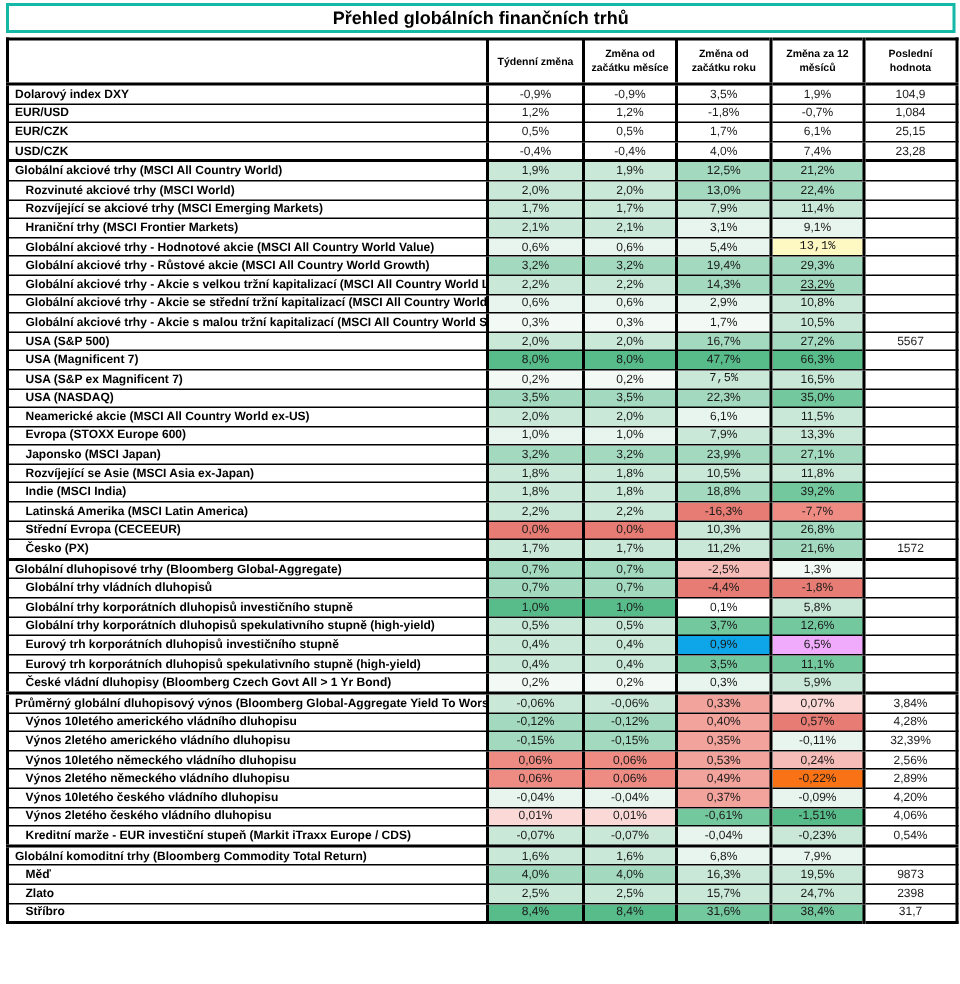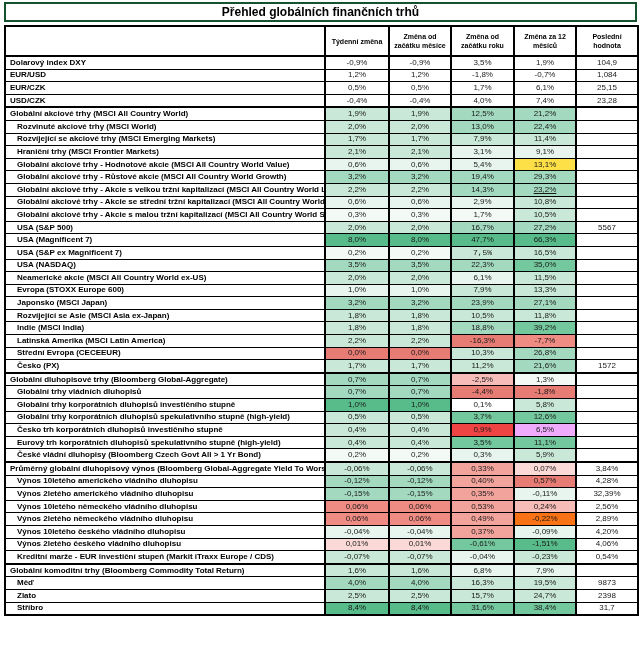--- a/index.html
+++ b/index.html
@@ -2,21 +2,21 @@
 <html><head>
 <meta charset="utf-8">
 <style>
   html,body{margin:0;padding:0;}
   body{
     width:640px;height:656px;overflow:hidden;background:#fff;
     font-family:"Liberation Sans", sans-serif;color:#000;
   }
   .page{padding:2px 3px 0 4px;}
   .title-box{
-    border:2px solid #14532d;height:16px;line-height:16px;text-align:center;
+    border:2px solid #14b8a6;height:16px;line-height:16px;text-align:center;
     font-size:12px;font-weight:bold;margin-bottom:3px;background:#fff;
   }
   table.mkt{
     border-collapse:collapse;width:633px;table-layout:fixed;
     border:2px solid #000;
   }
   table.mkt th{
     font-size:7px;font-weight:bold;text-align:center;vertical-align:middle;
     border-left:2px solid #000;border-bottom:2px solid #000;
     padding:1px 1px;height:26px;line-height:9px;background:#fff;
@@ -124,21 +124,21 @@
           <td class="num" style="background: rgb(201, 232, 216);">2,1%</td>
           <td class="num" style="background: rgb(231, 245, 238);">3,1%</td>
           <td class="num" style="background: rgb(231, 245, 238);">9,1%</td>
           <td class="num" style="background: rgb(255, 255, 255);"></td>
         </tr>
         <tr>
           <td class="lbl ind">Globální akciové trhy - Hodnotové akcie (MSCI All Country World Value)</td>
           <td class="num" style="background: rgb(231, 245, 238);">0,6%</td>
           <td class="num" style="background: rgb(231, 245, 238);">0,6%</td>
           <td class="num" style="background: rgb(231, 245, 238);">5,4%</td>
-          <td class="num" style="background: #fde047;">13,1%</td>
+          <td class="num" style="background: #fef9c3; font-family: Liberation Mono, monospace;">13,1%</td>
           <td class="num" style="background: rgb(255, 255, 255);"></td>
         </tr>
         <tr>
           <td class="lbl ind">Globální akciové trhy - Růstové akcie (MSCI All Country World Growth)</td>
           <td class="num" style="background: rgb(163, 218, 191);">3,2%</td>
           <td class="num" style="background: rgb(163, 218, 191);">3,2%</td>
           <td class="num" style="background: rgb(163, 218, 191);">19,4%</td>
           <td class="num" style="background: rgb(163, 218, 191);">29,3%</td>
           <td class="num" style="background: rgb(255, 255, 255);"></td>
         </tr>
@@ -288,24 +288,24 @@
         </tr>
         <tr>
           <td class="lbl ind">Globální trhy korporátních dluhopisů spekulativního stupně (high-yield)</td>
           <td class="num" style="background: rgb(201, 232, 216);">0,5%</td>
           <td class="num" style="background: rgb(201, 232, 216);">0,5%</td>
           <td class="num" style="background: rgb(116, 200, 158);">3,7%</td>
           <td class="num" style="background: rgb(116, 200, 158);">12,6%</td>
           <td class="num" style="background: rgb(255, 255, 255);"></td>
         </tr>
         <tr>
-          <td class="lbl ind">Česko trh korporátních dluhopisů investičního stupně</td>
+          <td class="lbl ind">Eurový trh korporátních dluhopisů investičního stupně</td>
           <td class="num" style="background: rgb(201, 232, 216);">0,4%</td>
           <td class="num" style="background: rgb(201, 232, 216);">0,4%</td>
-          <td class="num" style="background: #ef4444; margin-top: 25px;">0,9%</td>
+          <td class="num" style="background: #0ea5e9; margin-top: 25px;">0,9%</td>
           <td class="num" style="background: #f0abfc;">6,5%</td>
           <td class="num" style="background: rgb(255, 255, 255);"></td>
         </tr>
         <tr>
           <td class="lbl ind">Eurový trh korporátních dluhopisů spekulativního stupně (high-yield)</td>
           <td class="num" style="background: rgb(201, 232, 216);">0,4%</td>
           <td class="num" style="background: rgb(201, 232, 216);">0,4%</td>
           <td class="num" style="background: rgb(116, 200, 158);">3,5%</td>
           <td class="num" style="background: rgb(116, 200, 158);">11,1%</td>
           <td class="num" style="background: rgb(255, 255, 255);"></td>

